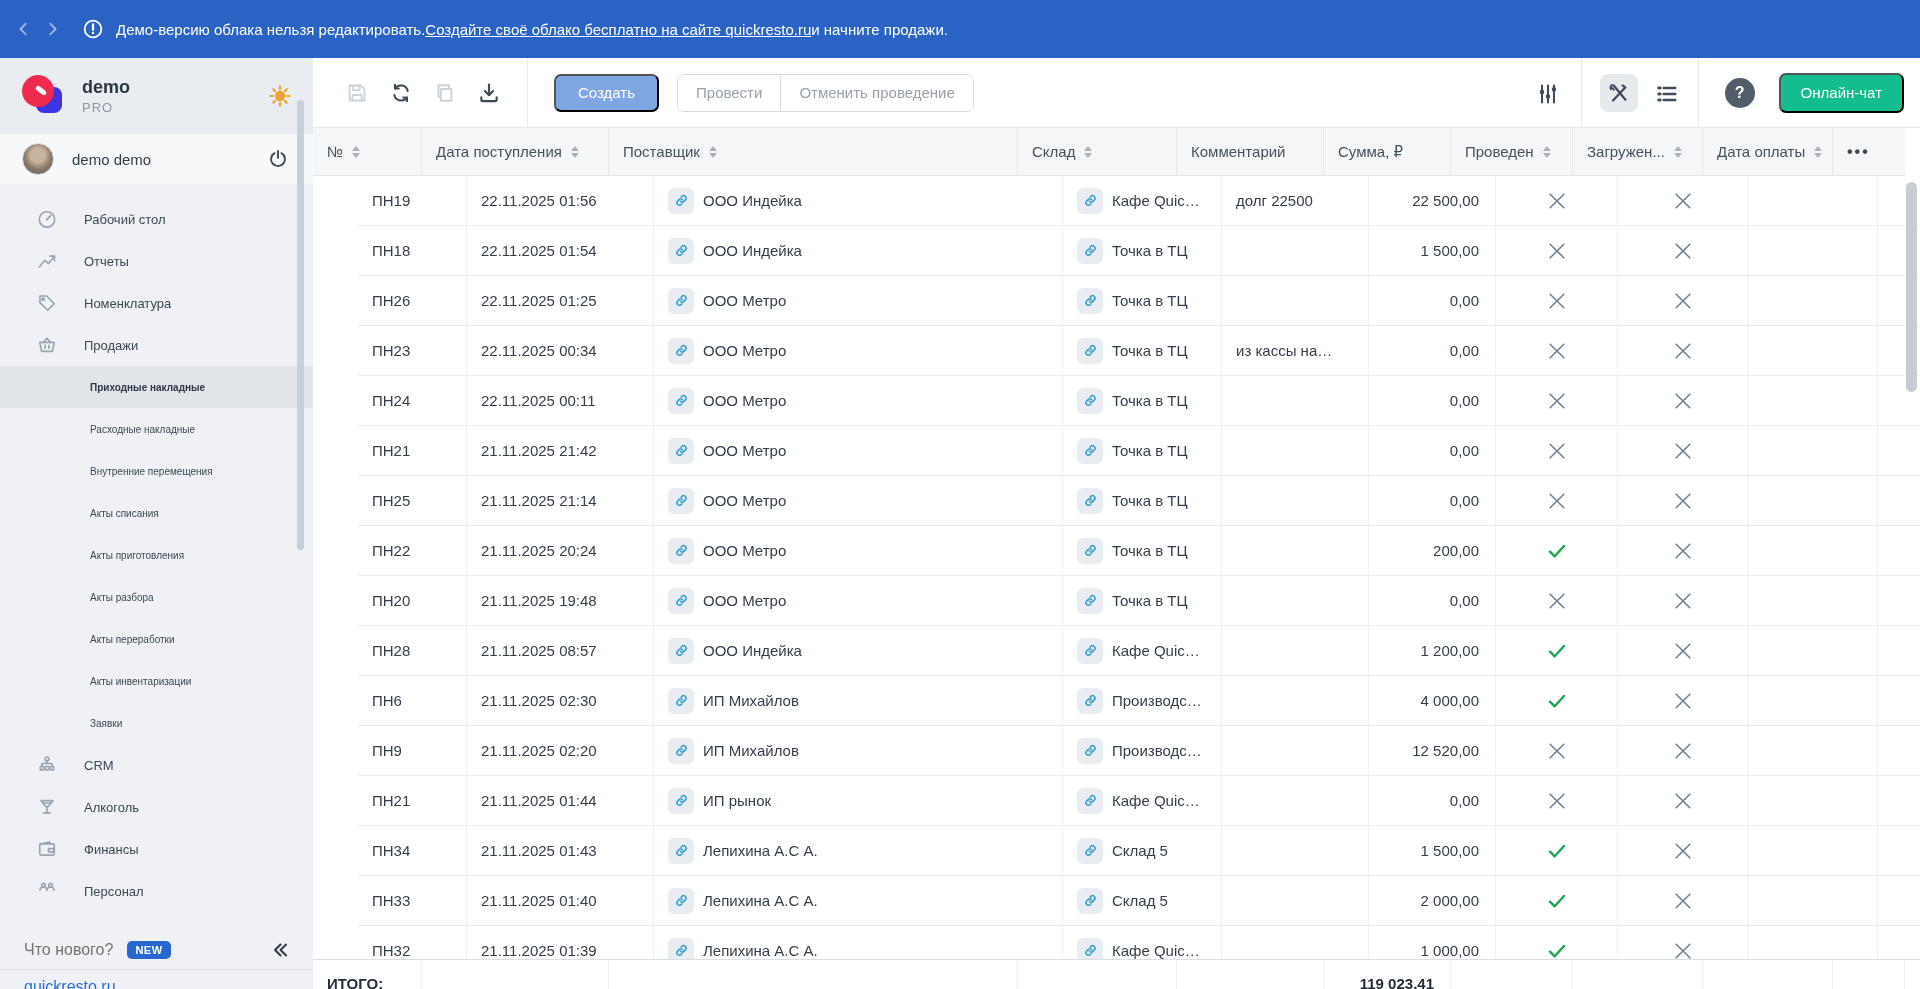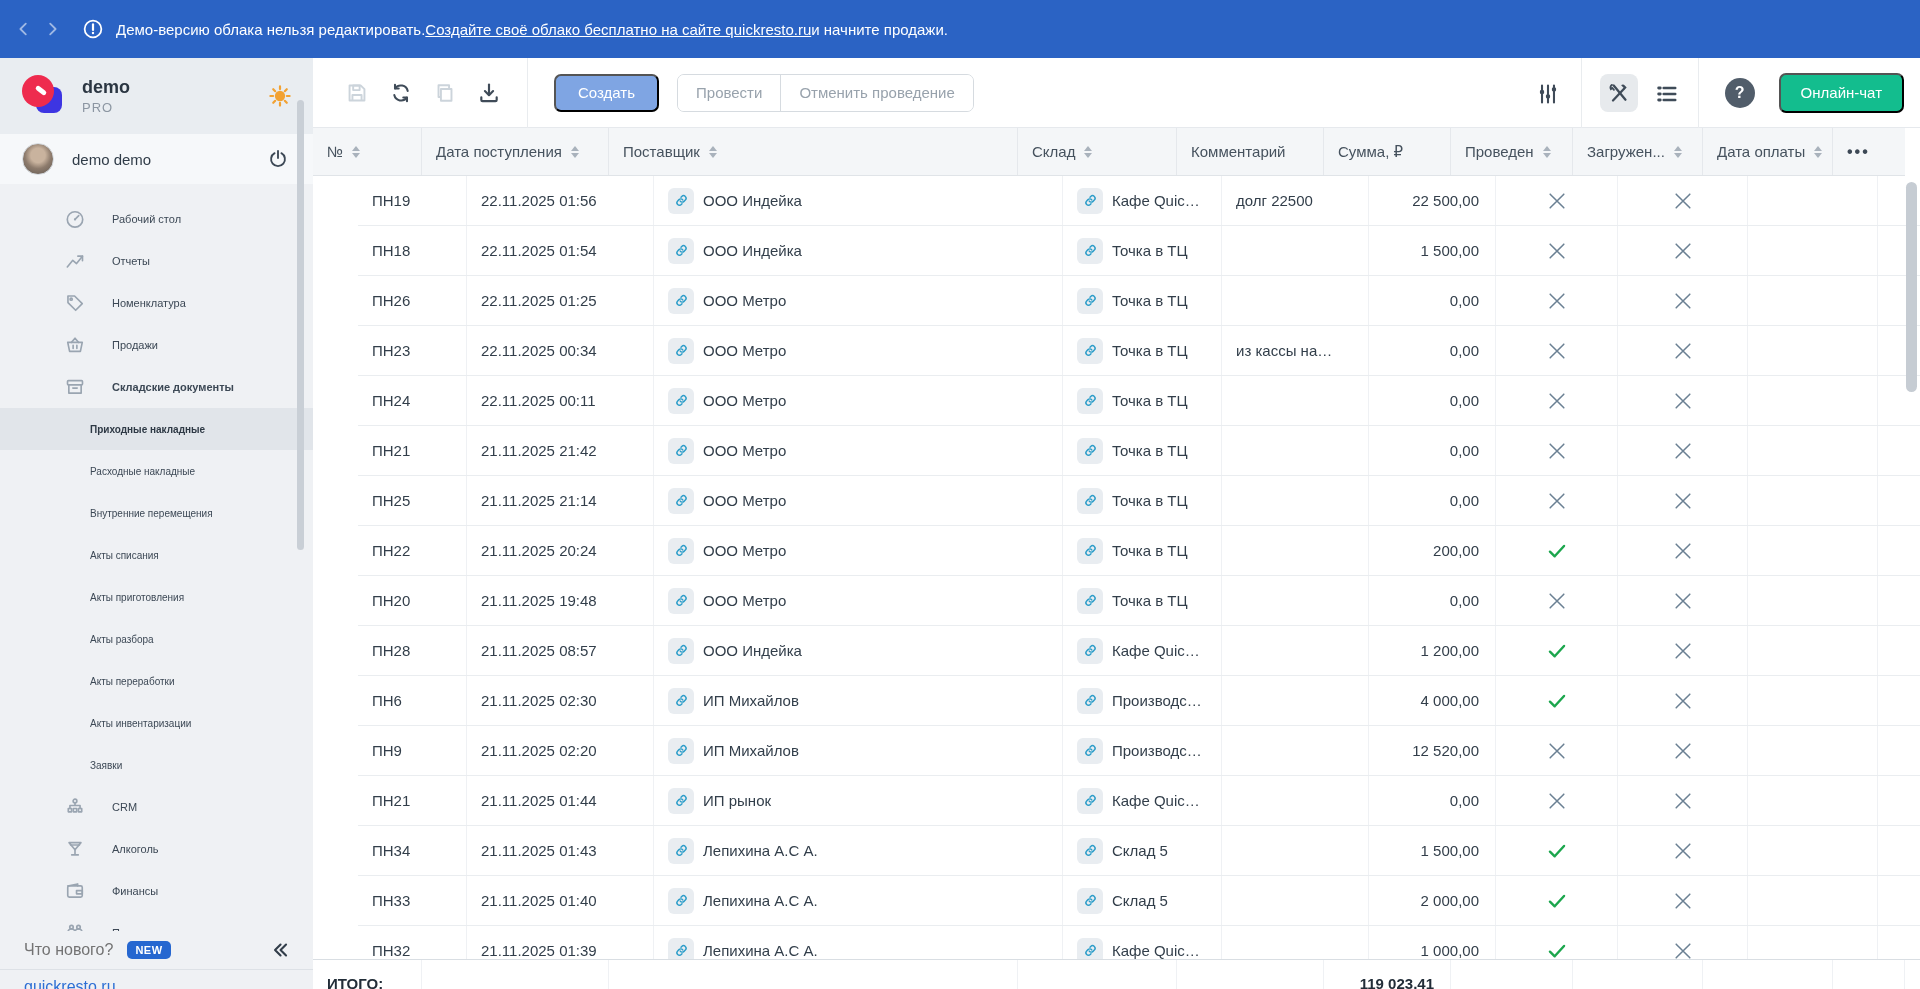--- a/index.html
+++ b/index.html
@@ -26,21 +26,21 @@
   .brand-name { font-size:18px; font-weight:bold; color:#2b3642; }
   .brand-plan { font-size:13px; color:#8c96a2; letter-spacing:1px; margin-top:2px; }
   .sun { color:#f2a233; width:26px; height:26px; cursor:pointer; }
   .user-row { height:50px; display:flex; align-items:center; padding:0 24px 0 22px; background:#f6f8fa; }
   .avatar { width:32px; height:32px; border-radius:50%; flex:none;
     background:radial-gradient(circle at 50% 38%, #c9b39e 0 30%, #8d7b6c 55%, #5d564f 100%); border:1px solid #d7dce1; }
   .user-name { margin-left:18px; flex:1; font-size:15px; color:#303c48; }
   .power { width:22px; height:22px; color:#3c4855; cursor:pointer; }
 
   .menu { position:absolute; top:140px; left:0; right:0; bottom:74px; overflow:hidden; }
-  .m-item { height:42px; display:flex; align-items:center; padding-left:36px; font-size:11px; color:#3c4855; cursor:pointer;margin-left:28px; }
+  .m-item { height:42px; display:flex; align-items:center; padding-left:36px; font-size:13px; color:#3c4855; cursor:pointer; }
   .m-item .mi { width:22px; height:22px; margin-right:26px; color:#9aa5b1; flex:none; }
   .m-item.section { font-weight:bold; }
   .m-sub { height:42px; display:flex; align-items:center; padding-left:90px; font-size:10px; color:#3c4855; cursor:pointer; }
   .m-sub.active { background:#e1e5ea; font-weight:bold; color:#2e3945; }
   .side-scroll { position:absolute; right:9px; top:42px; width:7px; height:450px; background:#c9cfd6; border-radius:4px; }
 
   .side-bottom { position:absolute; left:0; right:0; bottom:0; height:74px; background:#eff1f4; }
   .whats-row { height:38px; display:flex; align-items:center; padding:0 22px 0 24px; }
   .whats { font-size:16px; color:#737373; cursor:pointer; }
   .new-badge { margin-left:14px; background:#2667d0; color:#fff; font-size:11px; font-weight:bold; padding:3px 8px; border-radius:5px; letter-spacing:.5px; cursor:pointer; }
@@ -183,30 +183,20 @@
         </div>
         <div class="m-item">
           <span class="mi">
             <svg width="22" height="22" viewBox="0 0 20 20" fill="none" stroke="currentColor" stroke-width="1.5" stroke-linecap="round" stroke-linejoin="round">
               <path d="M3.4 7.6h13.2l-1.7 8.2H5.1z"></path>
               <path d="M6.8 7.6L10 3.8l3.2 3.8"></path>
               <path d="M8.3 10.3v2.8M11.7 10.3v2.8"></path>
             </svg>
           </span>
           <span>Продажи</span>
-        </div>
-        <div class="m-item section">
-          <span class="mi">
-            <svg width="22" height="22" viewBox="0 0 20 20" fill="none" stroke="currentColor" stroke-width="1.5" stroke-linecap="round" stroke-linejoin="round">
-              <rect x="3.2" y="4.2" width="13.6" height="3.8" rx="0.8"></rect>
-              <path d="M4.4 8v7.6h11.2V8"></path>
-              <path d="M8 11h4"></path>
-            </svg>
-          </span>
-          <span>Складские документы</span>
         </div>
         <div class="m-sub active">
           <span>Приходные накладные</span>
         </div>
         <div class="m-sub">
           <span>Расходные накладные</span>
         </div>
         <div class="m-sub">
           <span>Внутренние перемещения</span>
         </div>

